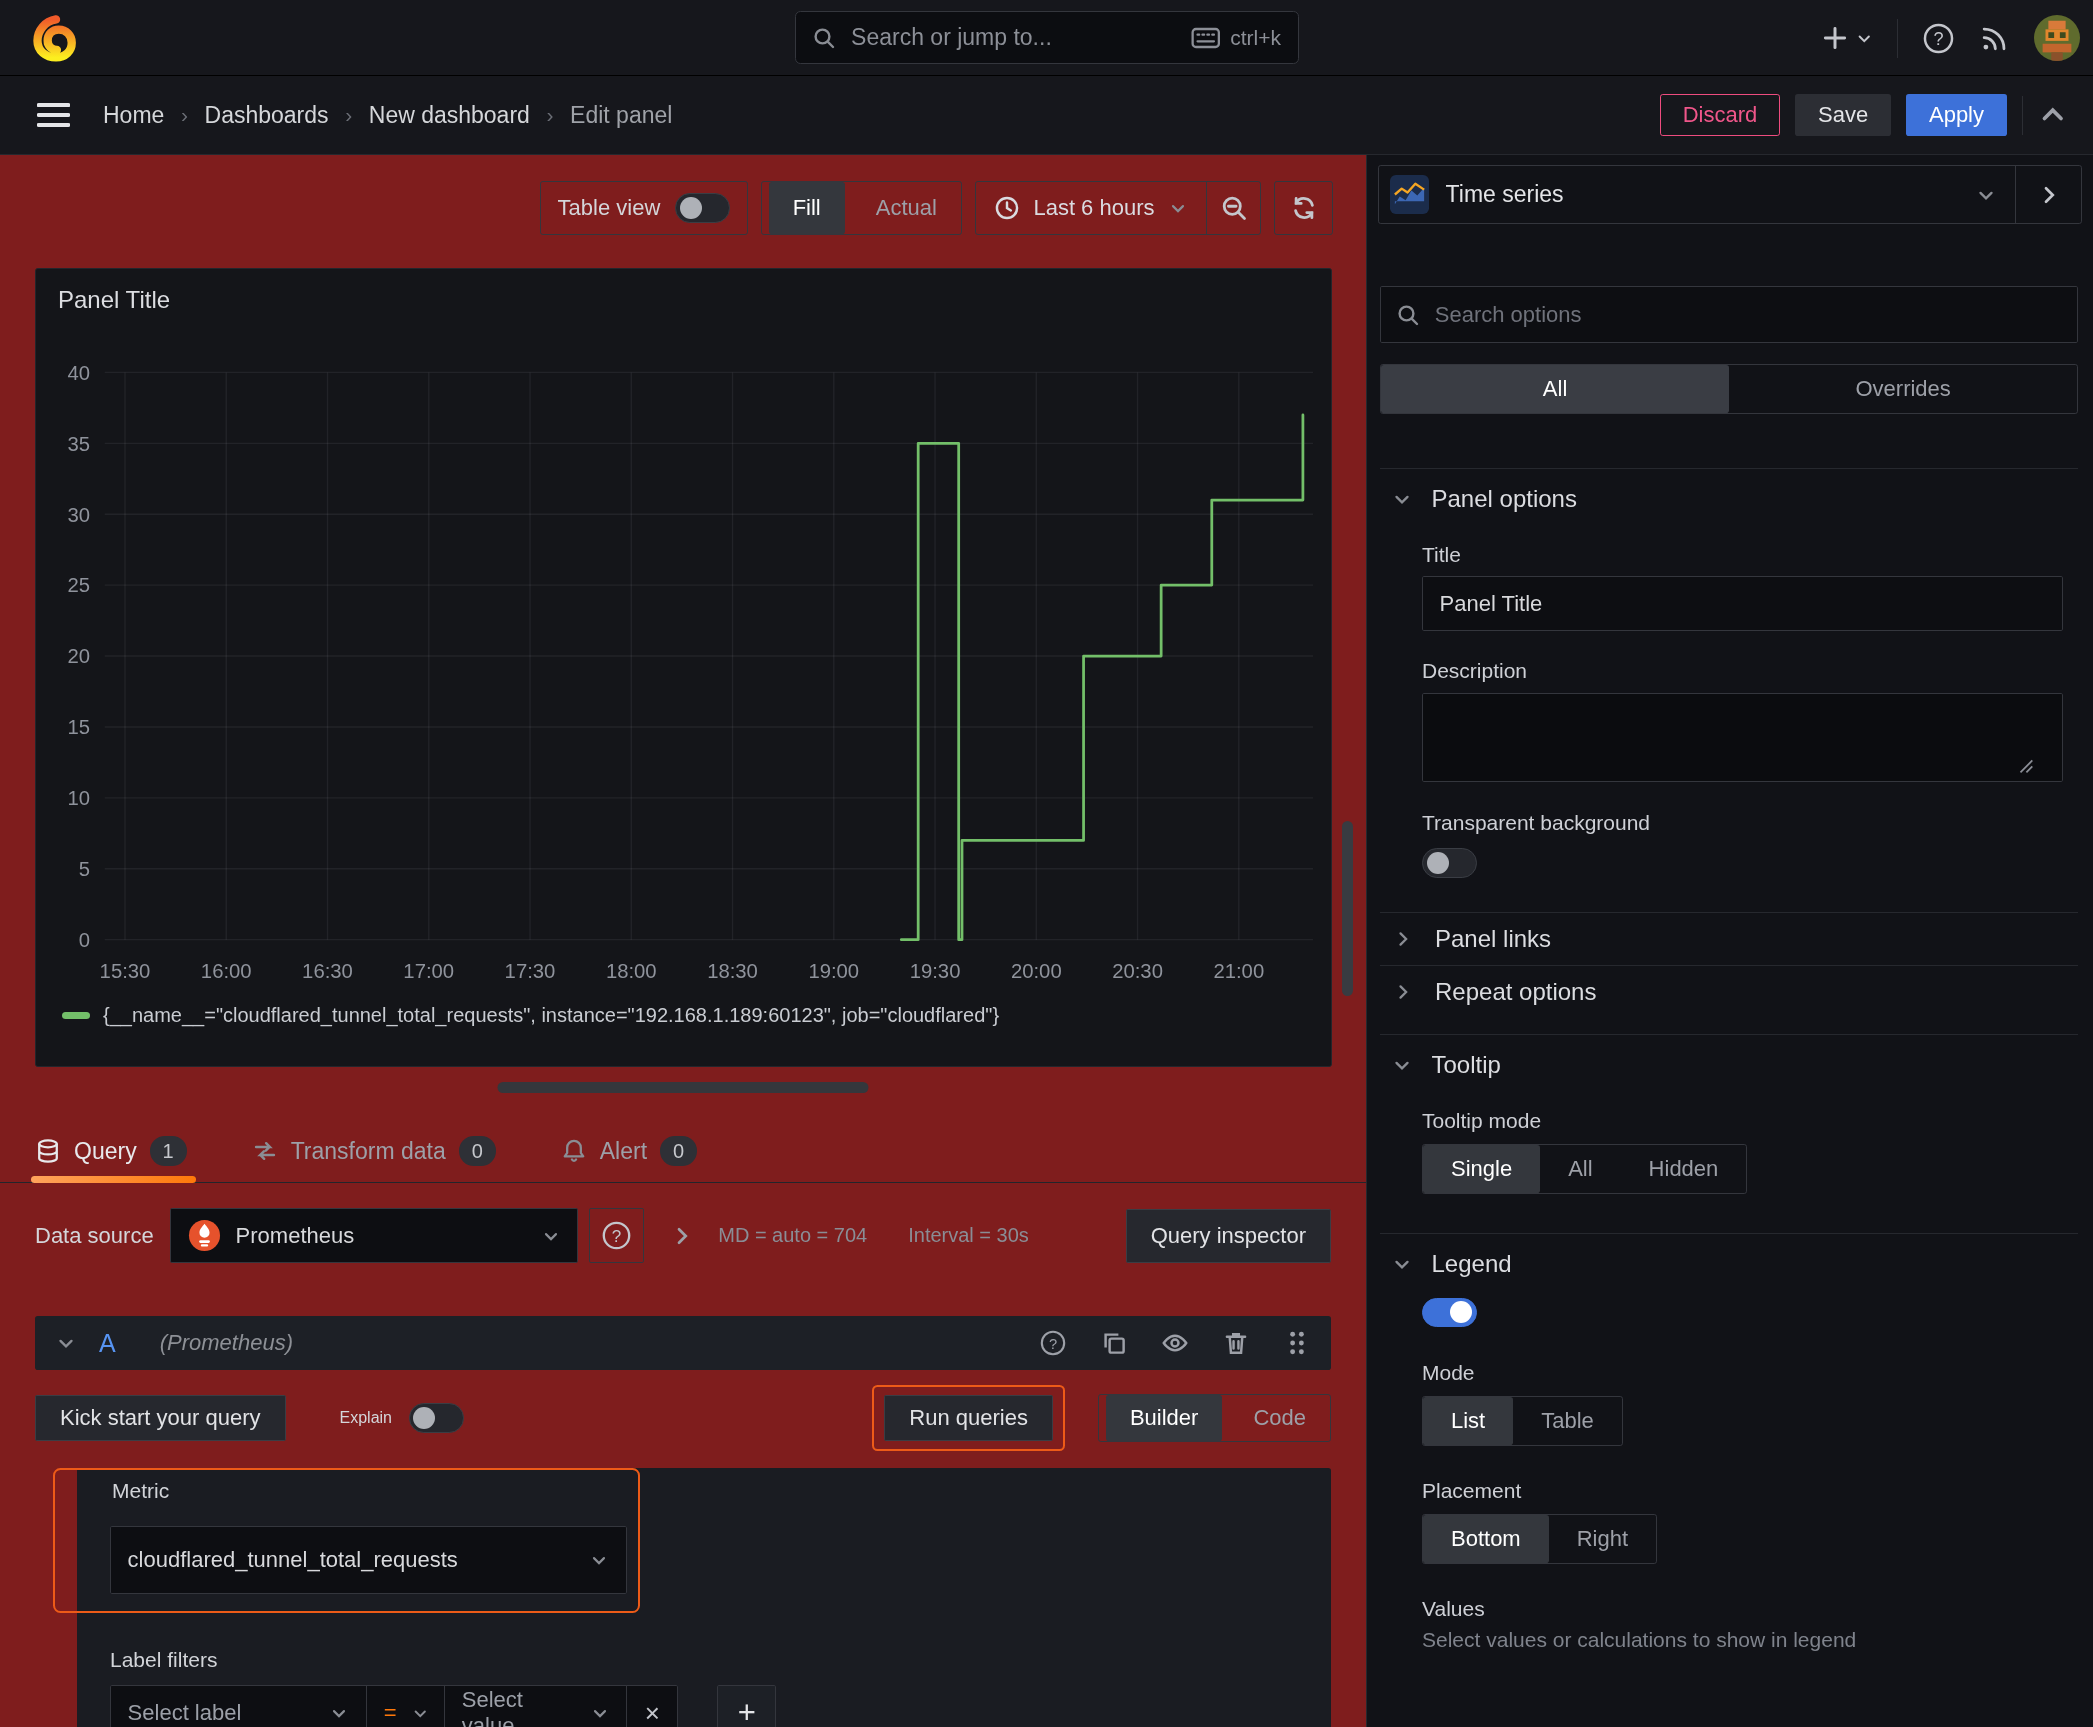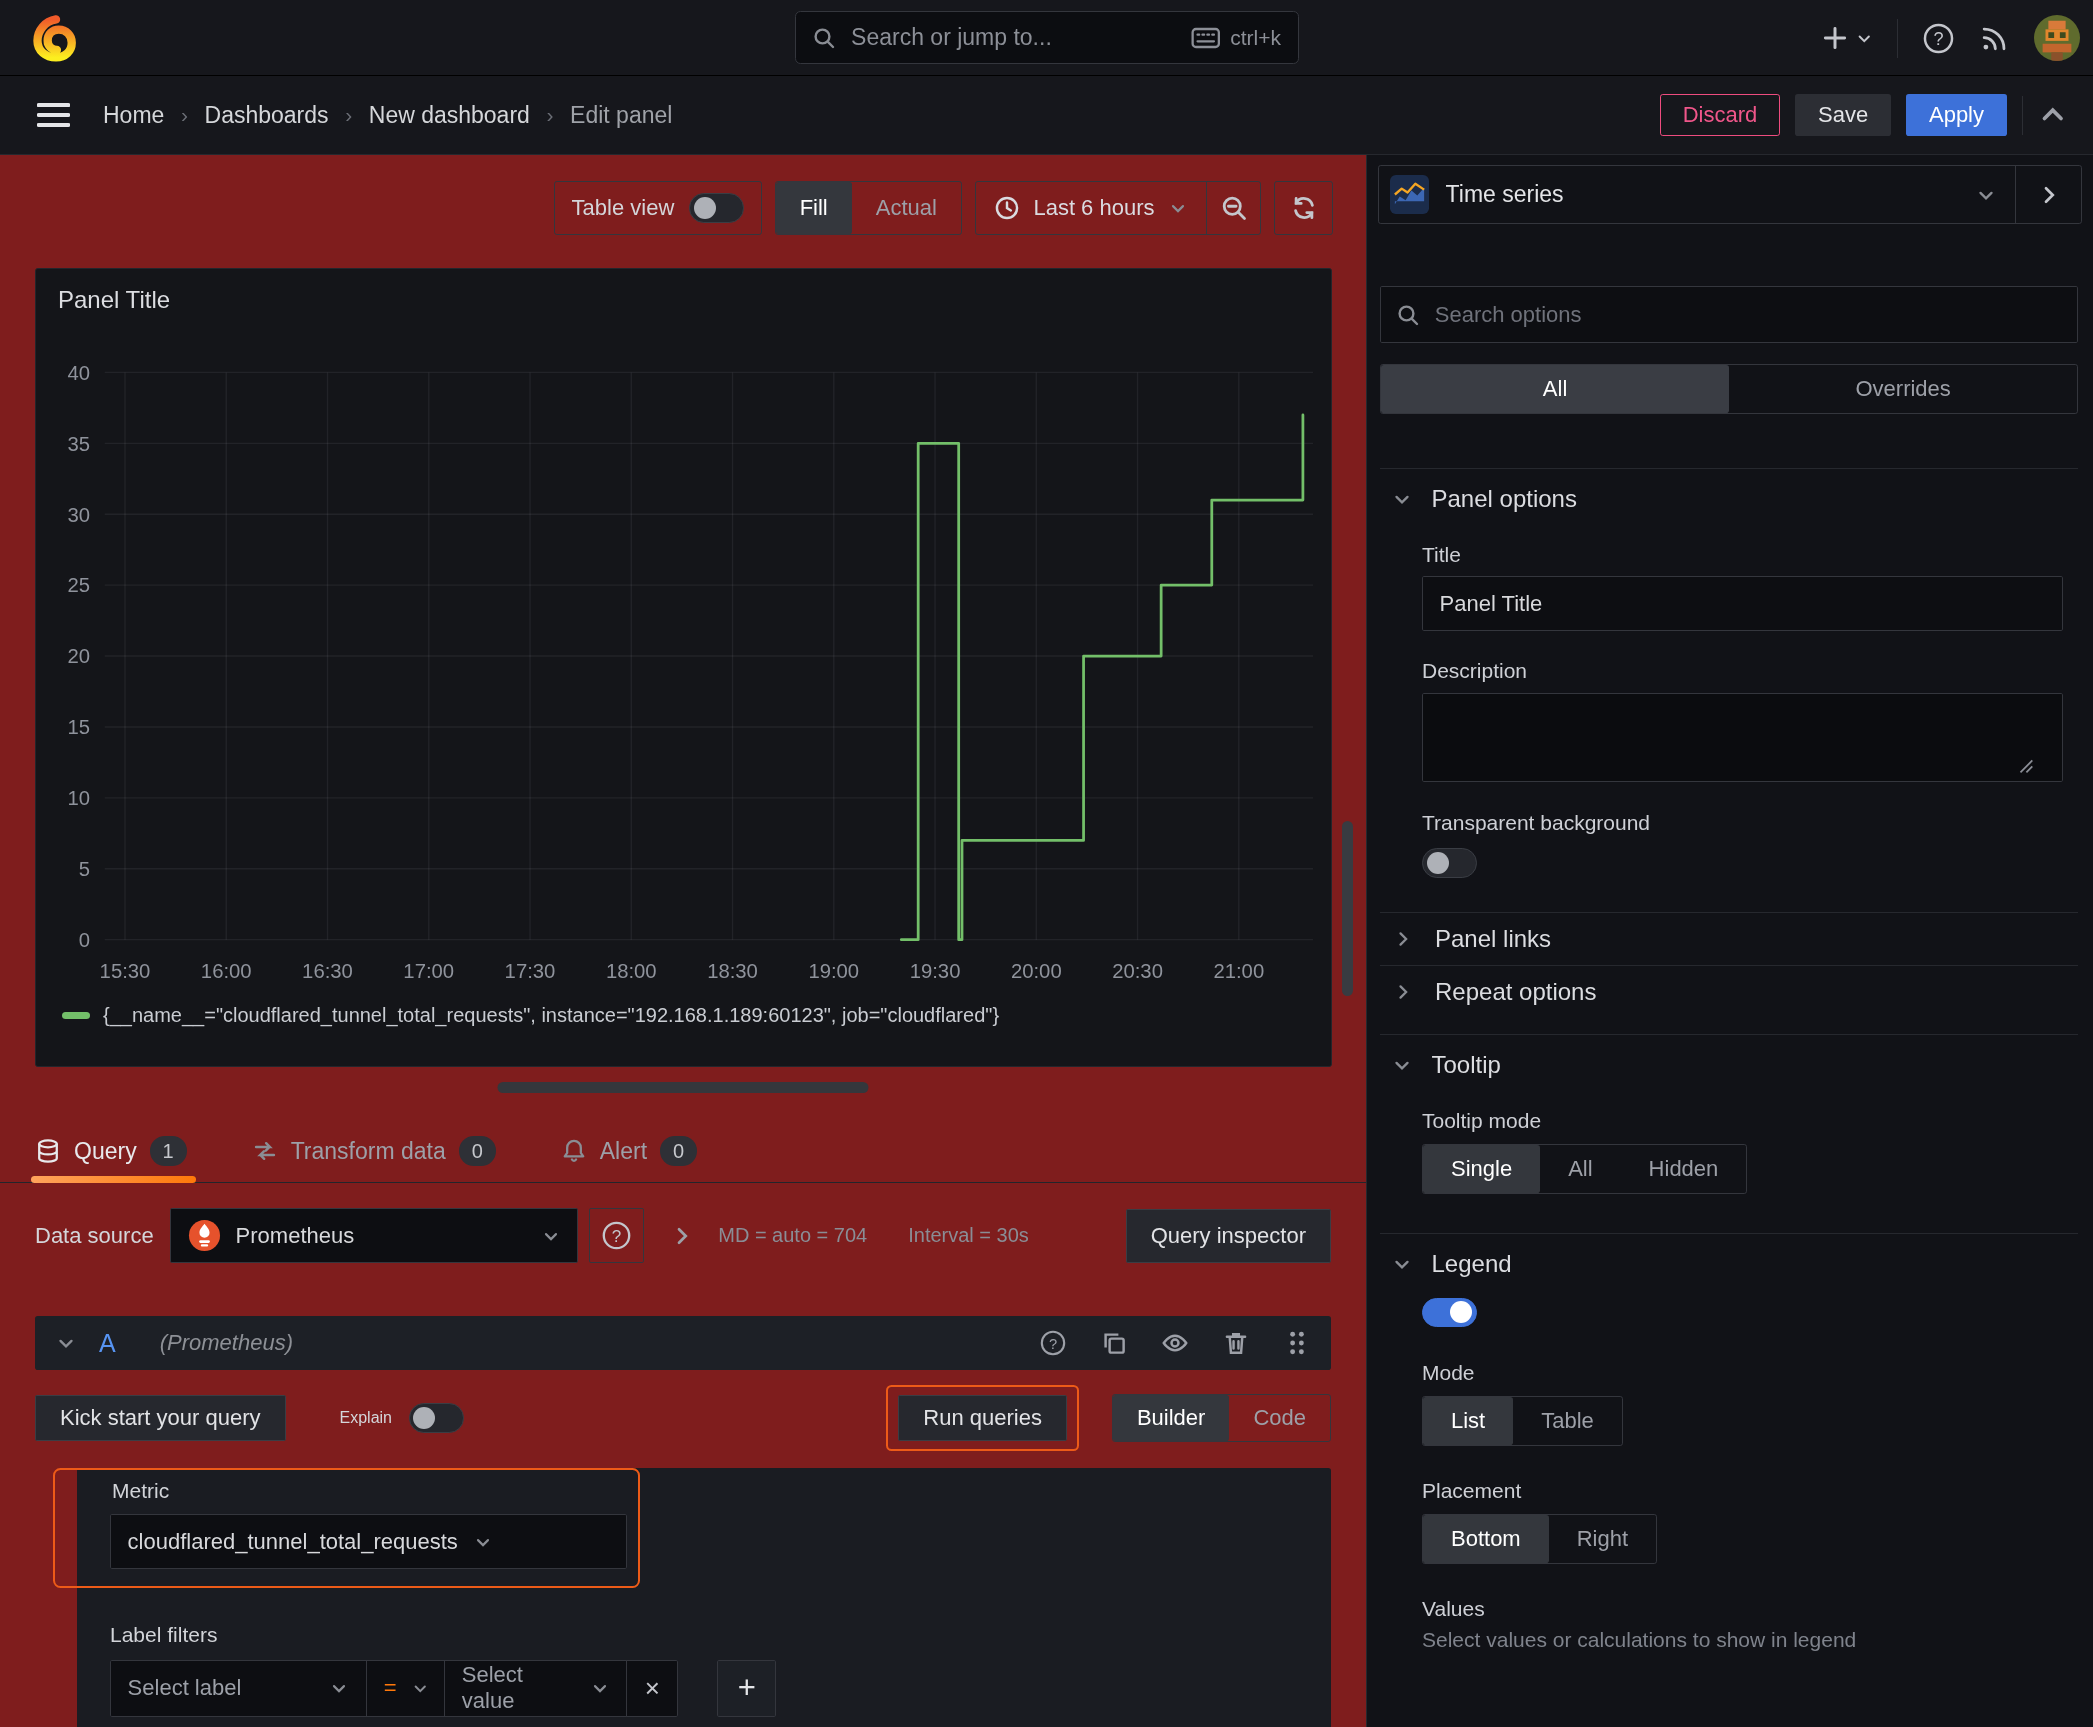--- a/index.html
+++ b/index.html
@@ -38,21 +38,21 @@
   .btn-apply{background:#3d71d9;color:#fff;}
   
   .main{position:absolute;top:155px;left:0;right:0;bottom:0;display:flex;}
   .left{position:relative;width:1366px;height:100%;padding-left:7px;}
   .right{position:relative;flex:1;height:100%;border-left:0.9px solid #26282e;background:#111217;}
   
   .viz-toolbar{position:absolute;top:26px;right:33px;height:54px;display:flex;gap:13px;align-items:stretch;}
   .tgroup{display:flex;align-items:center;border:0.9px solid #34363d;border-radius:2.8px;padding:0 16.6px;gap:14.8px;
           font-size:22px;color:#d4d5d9;}
   .seg{display:flex;align-items:stretch;border:0.9px solid #34363d;border-radius:2.8px;overflow:hidden;font-size:22px;}
-  .seg .opt{display:flex;align-items:center;padding:0 24px;color:#9da0a8;cursor:pointer;}
+  .seg .opt{display:flex;align-items:center;padding:0 24px;color:#9da0a8;cursor:pointer;margin-left:7px;}
   .seg .opt.on{background:#34373d;color:#fff;border-radius:2.8px;}
   .tbtn{display:flex;align-items:center;justify-content:center;border:0.9px solid #34363d;border-radius:2.8px;
         width:59px;color:#c4c6cc;cursor:pointer;}
   .time-group{display:flex;align-items:stretch;border:0.9px solid #34363d;border-radius:2.8px;}
   .time-main{display:flex;align-items:center;gap:13px;padding:0 18.5px;font-size:22px;color:#dadbe0;cursor:pointer;}
   .time-zoom{display:flex;align-items:center;justify-content:center;width:54px;border-left:0.9px solid #34363d;
              color:#c4c6cc;cursor:pointer;}
   .toggle{position:relative;width:55px;height:29.5px;border-radius:14.8px;background:#25272d;border:0.9px solid #3a3d44;
           cursor:pointer;flex:0 0 auto;}
   .toggle .knob{position:absolute;left:3.7px;top:2.8px;width:22px;height:22px;border-radius:50%;background:#aeb1b7;}
@@ -96,21 +96,21 @@
   .qc-icons{margin-left:auto;display:flex;align-items:center;gap:33px;color:#9da0a8;}
   .qc-icons .ic{cursor:pointer;display:flex;}
   .q-toolbar{margin-top:14.8px;display:flex;align-items:center;}
   .explain{display:flex;align-items:center;gap:16.6px;margin-left:54px;font-size:16px;color:#d4d6da;}
   .ring{border:2.8px solid #ed5b18;border-radius:5.5px;padding:8.3px 10px;margin-left:auto;margin-right:33px;}
   .q-editor{margin:16.6px 0 0 42px;background:#1a1c22;border-radius:2.8px;padding:0 0 31px 33px;min-height:233px;}
   .metric-ring{margin-left:-57px;margin-top:13px;width:587px;border:2.8px solid #ed5b18;border-radius:7.4px;
                padding:9.2px 0 16.6px 0;}
   .flabel{font-size:21px;color:#d2d4d9;}
   .metric-ring .flabel{margin-left:57px;display:block;}
-  .metric-sel{margin:11px 0 0 55px;width:517px;height:55px;}
+  .metric-sel{margin:23px 0 0 55px;width:517px;height:68px;justify-content:space-between;}
   .lf-label{margin-top:35px;display:block;}
   .lf-row{margin-top:13px;display:flex;align-items:center;}
   .sel-gray{color:#9ca0a8;justify-content:space-between;height:57px;}
   .op-eq{color:#ff780a;}
   .xbtn{width:52px;height:57px;margin-left:-0.9px;background:#0d0e12;border:0.9px solid #34363d;border-radius:0 1.8px 1.8px 0;
         display:flex;align-items:center;justify-content:center;color:#c4c6cc;font-size:26px;cursor:pointer;}
   .plusbtn{margin-left:39px;width:59px;height:57px;background:#1d2026;border:0.9px solid #34363d;border-radius:1.8px;
         display:flex;align-items:center;justify-content:center;color:#e4e5e8;font-size:31px;cursor:pointer;}
   .vthumb{position:absolute;right:13px;top:666px;width:11px;height:175px;border-radius:5.5px;background:#383b41;cursor:grab;}
   

